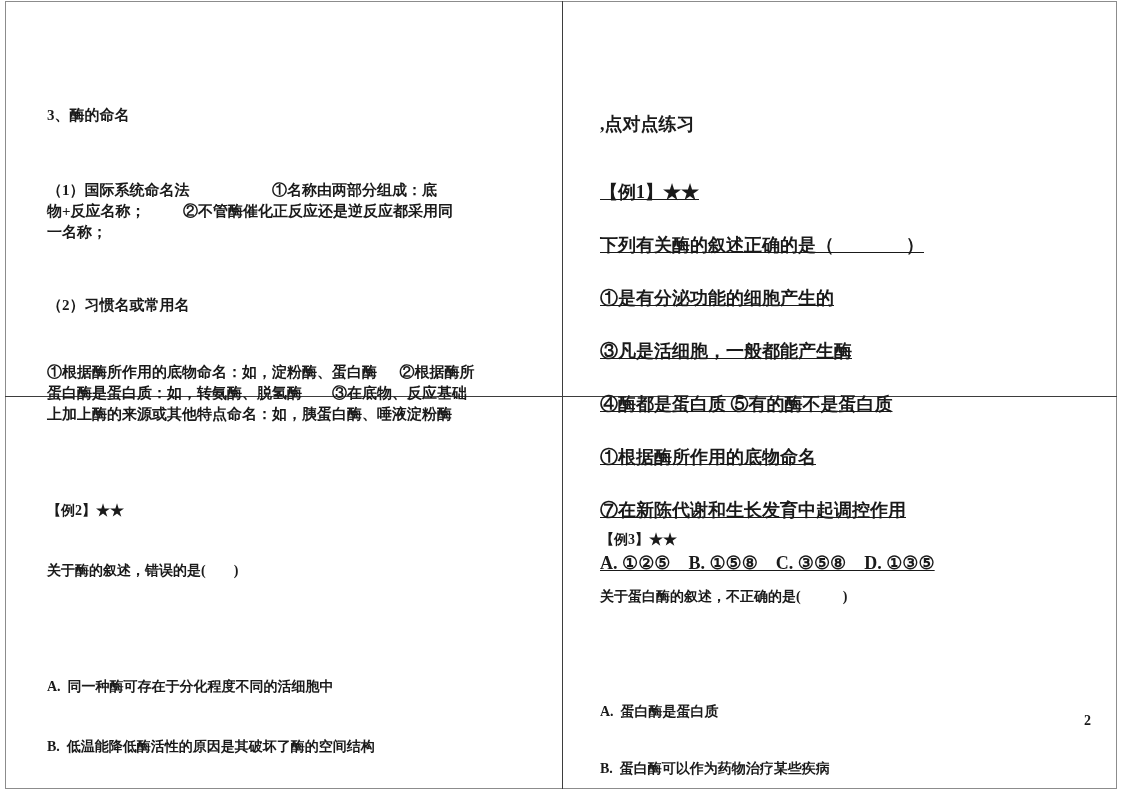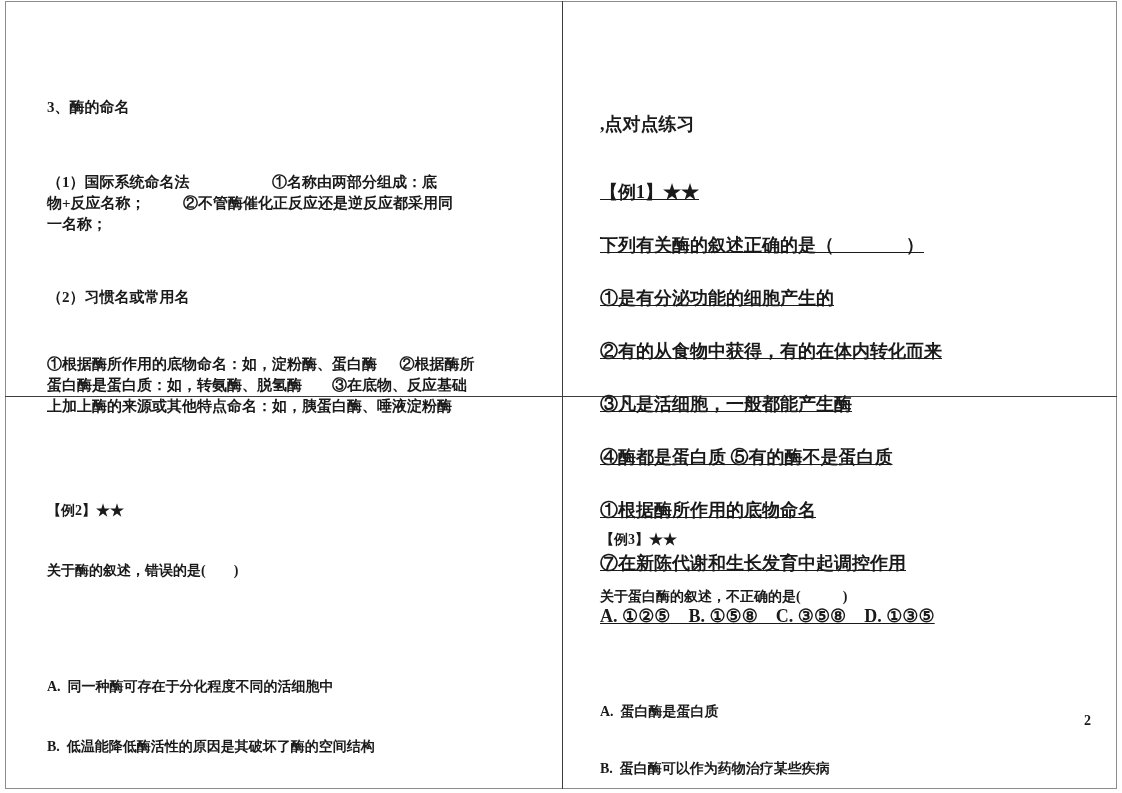--- a/index.html
+++ b/index.html
@@ -43,21 +43,21 @@
     height: 1px;
     background: #3d3d3d;
   }
   .block {
     position: absolute;
     white-space: pre-wrap;
   }
   
   .q1 {
     left: 47px;
-    top: 55px;
+    top: 63px;
     width: 505px;
     font-size: 15px;
     line-height: 21px;
   }
   .q1 .h1 { margin: 0 0 12px 0; font-size: 15px; }
   .q1 .para { margin: 0 0 10px 0; }
   .q1 .h2 { margin: 0 0 4px 0; }
   
   .q2 {
     left: 600px;
@@ -112,21 +112,20 @@
     <div class="para">①根据酶所作用的底物命名：如，淀粉酶、蛋白酶      ②根据酶所
 蛋白酶是蛋白质：如，转氨酶、脱氢酶        ③在底物、反应基础
 上加上酶的来源或其他特点命名：如，胰蛋白酶、唾液淀粉酶</div>
   </div>
 
   <div class="block q2">
     <div class="title">,点对点练习</div>
     <div class="line">【例1】★★</div>
     <div class="line">下列有关酶的叙述正确的是（　　　　）</div>
     <div class="line">①是有分泌功能的细胞产生的</div>
-    <div class="line">②有的从食物中获得，有的在体内转化而来</div>
     <div class="line">③凡是活细胞，一般都能产生酶</div>
     <div class="line">④酶都是蛋白质 ⑤有的酶不是蛋白质</div>
     <div class="line">①根据酶所作用的底物命名</div>
     <div class="line">⑦在新陈代谢和生长发育中起调控作用</div>
     <div class="line">A. ①②⑤    B. ①⑤⑧    C. ③⑤⑧    D. ①③⑤</div>
   </div>
 
   <div class="block q3">
     <div class="line">【例2】★★</div>
     <div class="line">关于酶的叙述，错误的是(　　)</div>

